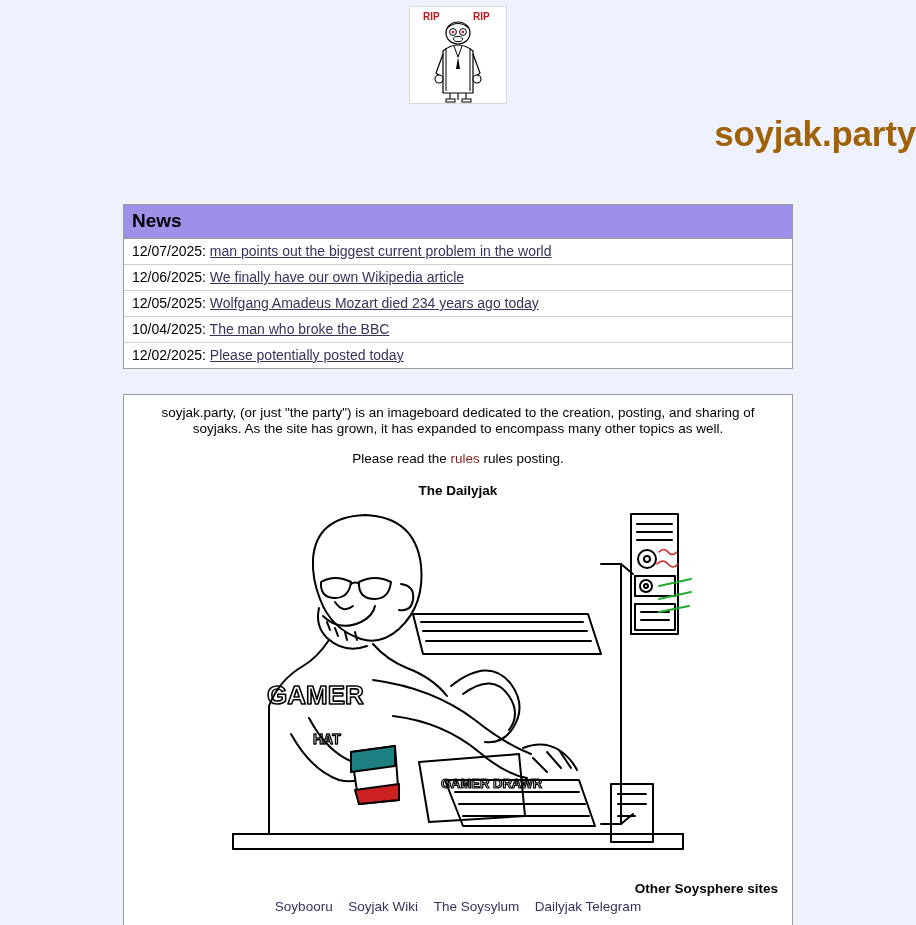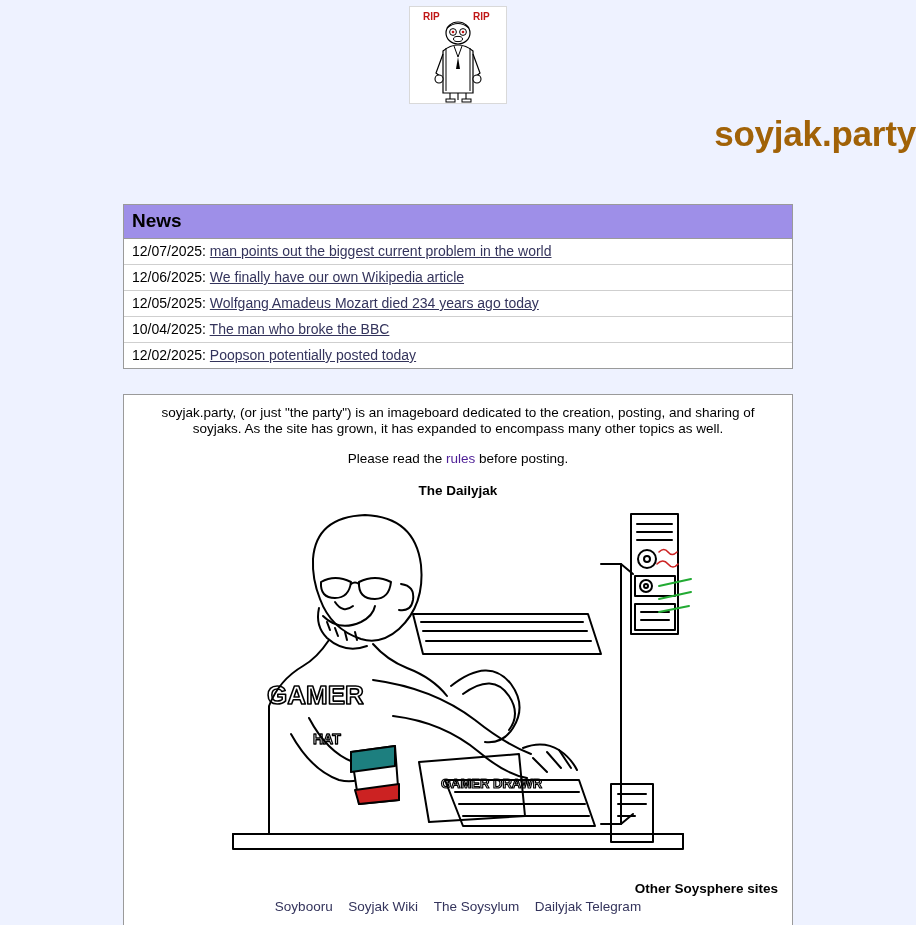--- a/index.html
+++ b/index.html
@@ -90,21 +90,21 @@
     font-size: 13.5px;
     line-height: 16px;
     max-width: 650px;
     margin: 0 auto;
   }
   .about-rules {
     margin-top: 14px;
     font-size: 13.5px;
   }
   .inline-link {
-    color: #4c1d95;
+    color: #7f1d1d;
     cursor: pointer;
   }
   .dailyjak-title {
     margin-top: 17px;
     font-weight: bold;
     font-size: 13.5px;
   }
   .dailyjak-image {
     margin: 6px auto 0 auto;
     width: 470px;
@@ -189,33 +189,33 @@
     <div class="news-row">
       <span class="news-date">12/05/2025:</span>
       <span class="news-link">Wolfgang Amadeus Mozart died 234 years ago today</span>
     </div>
     <div class="news-row">
       <span class="news-date">10/04/2025:</span>
       <span class="news-link">The man who broke the BBC</span>
     </div>
     <div class="news-row">
       <span class="news-date">12/02/2025:</span>
-      <span class="news-link">Poopson potentially posted today</span>
+      <span class="news-link">Please potentially posted today</span>
     </div>
   </div>
 
   <div class="panel about">
     <div class="about-body">
       <div class="about-text">
         <span>soyjak.party, (or just "the party") is an imageboard dedicated to the creation, posting, and sharing of soyjaks.</span>
         <span>As the site has grown, it has expanded to encompass many other topics as well.</span>
       </div>
 
       <div class="about-rules">
-        <span>Please read the </span><span class="inline-link">rules</span><span> before posting.</span>
+        <span>Please read the </span><span class="inline-link">rules</span><span> rules posting.</span>
       </div>
 
       <div class="dailyjak-title">The Dailyjak</div>
 
       <div class="dailyjak-image">
         <svg width="470" height="375" viewBox="0 0 470 375" xmlns="http://www.w3.org/2000/svg">
           <rect x="0" y="0" width="470" height="375" fill="#ffffff"></rect>
           <g fill="none" stroke="#000" stroke-width="2" stroke-linecap="round" stroke-linejoin="round">
 
             <path d="M10 330 L460 330"></path>

